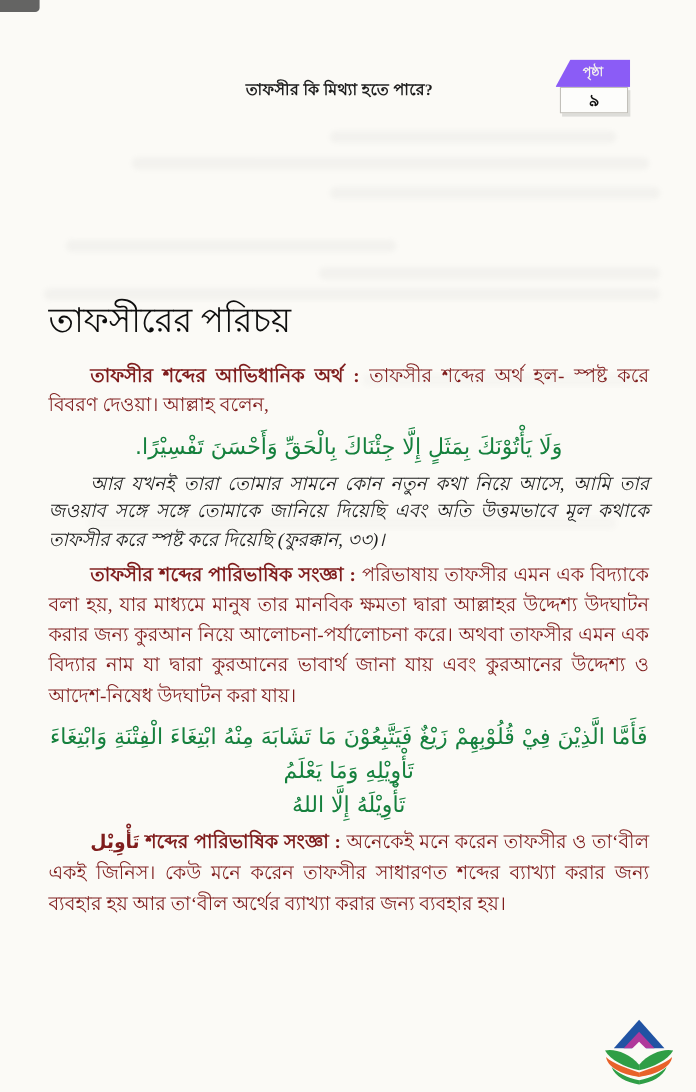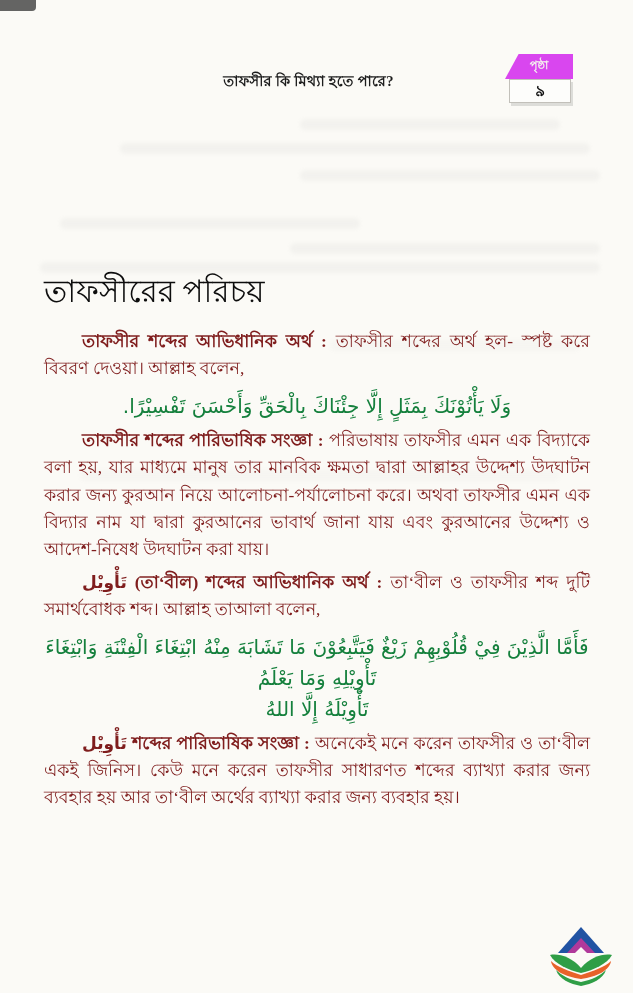--- a/index.html
+++ b/index.html
@@ -19,21 +19,21 @@
   
   .running-head{
     position:absolute;top:70px;left:0;width:100%;
     text-align:center;transform:translateX(-8px);
     font-size:14.5px;font-weight:bold;color:#1d1d1d;
     letter-spacing:.3px;
   }
   
   .page-tab{position:absolute;top:54px;right:60px;width:68px;}
   .page-tab .tab-top{
-    width:68px;height:25px;background:#d946ef;
+    width:68px;height:25px;background:#8b5cf6;
     clip-path:polygon(20% 0,100% 0,100% 100%,0 100%);
     display:flex;align-items:center;justify-content:center;
     color:#f4f2ee;font-size:11.5px;font-weight:bold;
   }
   .page-tab .tab-num{
     margin-left:4px;width:60px;height:22px;background:#fdfdfb;
     border:1px solid #c2c0ba;
     box-shadow:2px 3px 0 rgba(90,90,90,.18);
     display:flex;align-items:center;justify-content:center;
     font-size:15px;font-weight:bold;color:#111;
@@ -102,24 +102,24 @@
   <div class="bleed b8"></div>
 
   <div class="content">
 
     <h1 class="heading">তাফসীরের পরিচয়</h1>
 
     <p class="para"><span class="lead">তাফসীর শব্দের আভিধানিক অর্থ :</span><span> তাফসীর শব্দের অর্থ হল- স্পষ্ট করে বিবরণ দেওয়া। আল্লাহ বলেন,</span></p>
 
     <div class="arabic-block">وَلَا يَأْتُوْنَكَ بِمَثَلٍ إِلَّا جِئْنَاكَ بِالْحَقِّ وَأَحْسَنَ تَفْسِيْرًا.</div>
 
+    <p class="trans">আর যখনই তারা তোমার সামনে কোন নতুন কথা নিয়ে আসে, আমি তার জওয়াব সঙ্গে সঙ্গে তোমাকে জানিয়ে দিয়েছি এবং অতি উত্তমভাবে মূল কথাকে তাফসীর করে স্পষ্ট করে দিয়েছি (ফুরক্কান, ৩৩)।</p>
 
     <p class="para"><span class="lead">তাফসীর শব্দের পারিভাষিক সংজ্ঞা :</span><span> পরিভাষায় তাফসীর এমন এক বিদ্যাকে বলা হয়, যার মাধ্যমে মানুষ তার মানবিক ক্ষমতা দ্বারা আল্লাহর উদ্দেশ্য উদঘাটন করার জন্য কুরআন নিয়ে আলোচনা-পর্যালোচনা করে। অথবা তাফসীর এমন এক বিদ্যার নাম যা দ্বারা কুরআনের ভাবার্থ জানা যায় এবং কুরআনের উদ্দেশ্য ও আদেশ-নিষেধ উদঘাটন করা যায়।</span></p>
 
-    <p class="para"><span class="arabic-inline">تَأْوِيْل</span><span class="lead"> (তা‘বীল) শব্দের আভিধানিক অর্থ :</span><span> তা‘বীল ও তাফসীর শব্দ দুটি সমার্থবোধক শব্দ। আল্লাহ তাআলা বলেন,</span></p>
 
     <div class="arabic-block"><span>فَأَمَّا الَّذِيْنَ فِيْ قُلُوْبِهِمْ زَيْغٌ فَيَتَّبِعُوْنَ مَا تَشَابَهَ مِنْهُ ابْتِغَاءَ الْفِتْنَةِ وَابْتِغَاءَ تَأْوِيْلِهِ وَمَا يَعْلَمُ</span><br><span>تَأْوِيْلَهُ إِلَّا اللهُ</span></div>
 
 
     <p class="para"><span class="arabic-inline">تَأْوِيْل</span><span class="lead"> শব্দের পারিভাষিক সংজ্ঞা :</span><span> অনেকেই মনে করেন তাফসীর ও তা‘বীল একই জিনিস। কেউ মনে করেন তাফসীর সাধারণত শব্দের ব্যাখ্যা করার জন্য ব্যবহার হয় আর তা‘বীল অর্থের ব্যাখ্যা করার জন্য ব্যবহার হয়।</span></p>
 
   </div>
 
   <svg class="logo" viewBox="0 0 64 62" aria-hidden="true">
 

